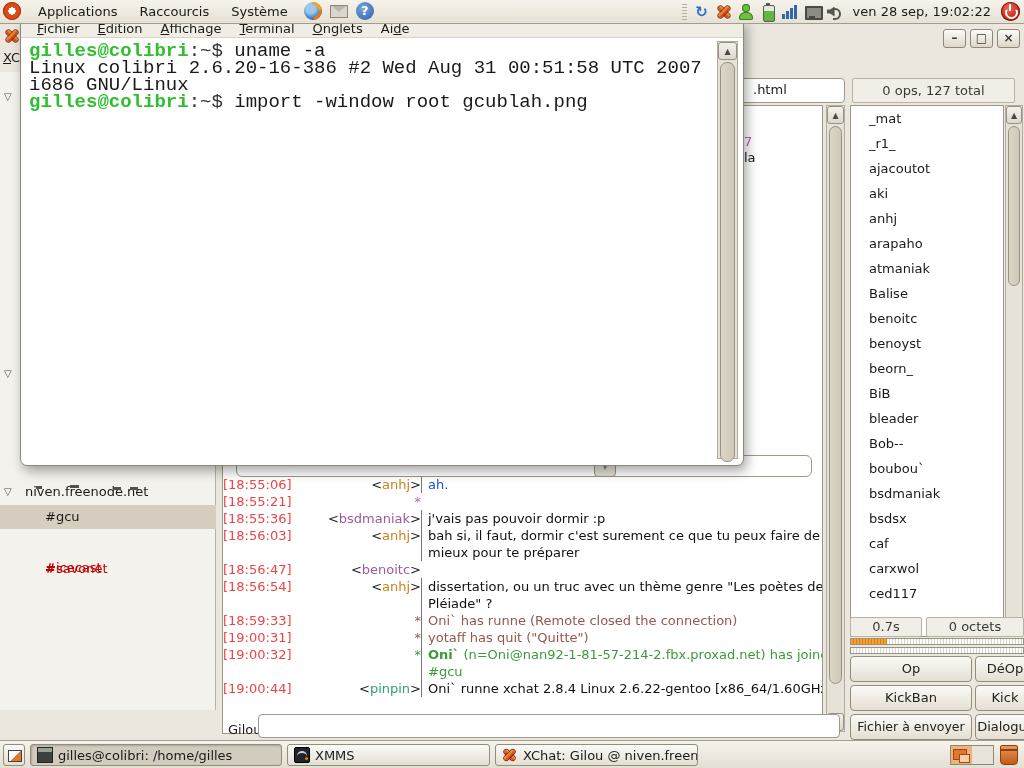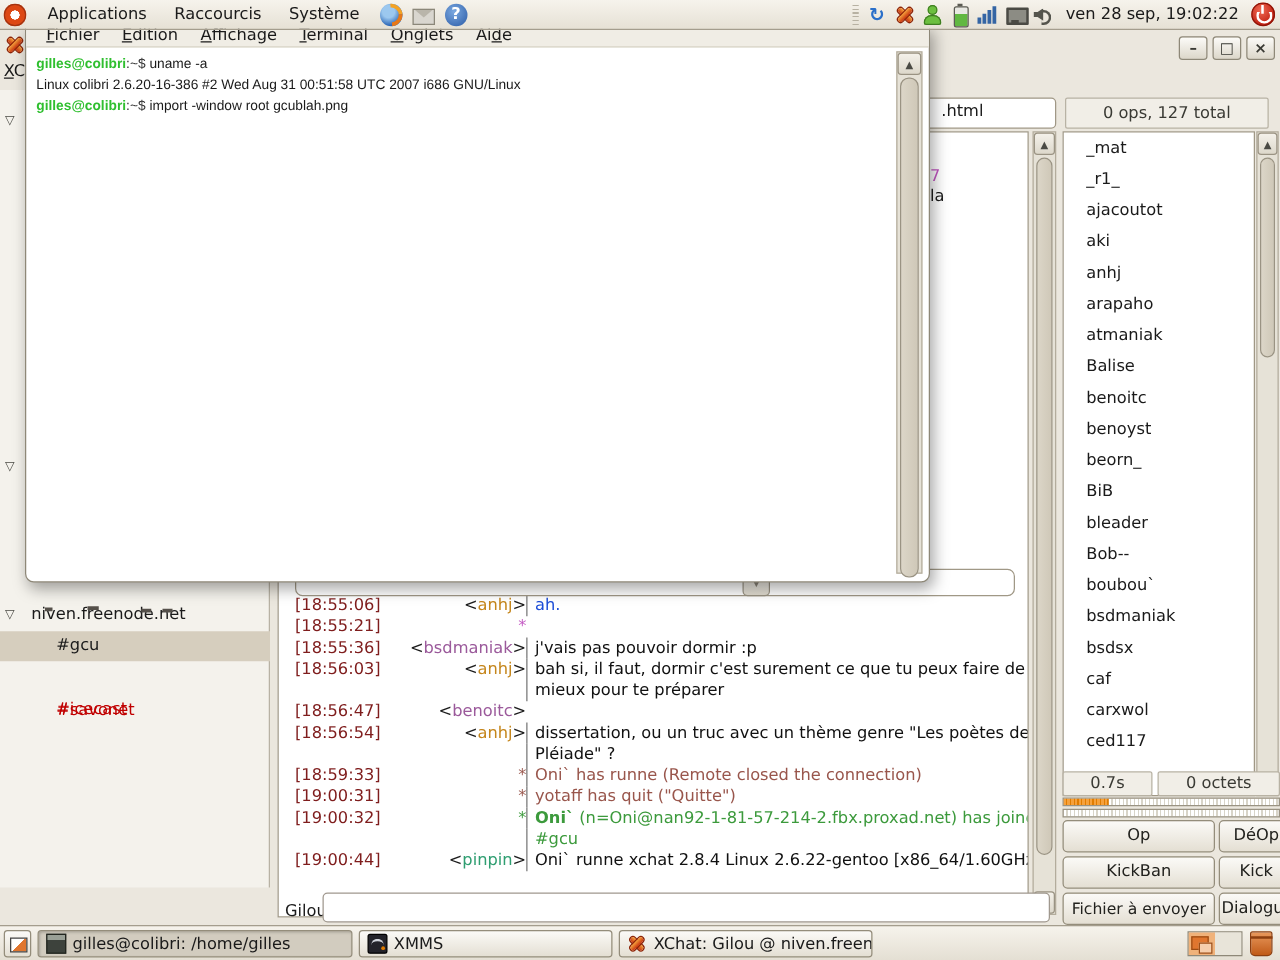--- a/index.html
+++ b/index.html
@@ -4,21 +4,21 @@
 <style>
   * { margin:0; padding:0; box-sizing:border-box; }
   body { background:#555; font-family:"DejaVu Sans", sans-serif; }
   .screen { position:relative; width:1024px; height:768px; overflow:hidden;
             background:#ebe7de; font-size:13px; color:#1a1a1a; }
 
   
   .top-panel { position:absolute; left:0; top:0; width:1024px; height:24px; z-index:100;
     background:linear-gradient(#f6f3ec,#e6e1d5); border-bottom:1px solid #a49d8d;
     display:flex; align-items:center; }
-  .panel-left { display:flex; align-items:center; gap:2px; }
+  .panel-left { display:flex; align-items:flex-start; gap:2px; }
   .menu-item { padding:2px 11px; cursor:default; }
   .ubuntu-logo { width:18px; height:18px; margin:0 4px 0 3px; border-radius:50%;
     background:radial-gradient(circle at 50% 50%, #fff 0 28%, #dd4814 30% 100%);
     box-shadow:inset 0 0 0 1px #a33310; }
   .launcher { width:18px; height:18px; margin:0 3px; position:relative; }
   .ff-icon { border-radius:50%; background:radial-gradient(circle at 38% 35%, #9cc8ef 0 30%, #2a65b5 70%); }
   .ff-icon::after { content:""; position:absolute; inset:0; border-radius:50%;
     border:3px solid transparent; border-right-color:#e77817; border-top-color:#f4a223; transform:rotate(40deg); }
   .mail-icon { height:13px; margin-top:3px; background:#d9d6cf; border:1px solid #8b8779; position:relative; }
   .mail-icon::after { content:""; position:absolute; left:1px; top:0; border-left:7px solid transparent;
@@ -85,21 +85,21 @@
   .row-0 { top:13px; } .row-1 { top:290px; } .row-2 { top:408px; }
   .row-3 { top:433px; } .row-4 { top:484px; } .row-5 { top:485px; }
   .tree-frag i { position:absolute; background:#55504a; height:3px; }
 
   
   .chatbox { position:absolute; left:222px; top:81px; width:601px; height:629px;
     background:#fff; border:1px solid #a09886; }
   .chat-frag { position:absolute; left:521px; white-space:nowrap; }
   .messages { position:absolute; left:0; top:370px; width:100%; }
   .mrow { display:flex; height:17px; line-height:17px; white-space:nowrap; font-size:13px; }
-  .mtime { width:70px; padding-left:13px; color:#7f1d1d; flex:none; }
+  .mtime { width:70px; padding-left:0; color:#ef4444; flex:none; }
   .mnick { width:128px; text-align:right; flex:none; }
   .mtext { border-left:1px solid #777; padding-left:6px; flex:1; overflow:hidden; }
   .combo-strip { position:absolute; left:236px; top:431px; width:576px; height:22px;
     background:#fff; border:1px solid #a09886; border-radius:6px; }
   .combo-arrow { position:absolute; left:594px; top:432px; width:22px; height:21px;
     border:1px solid #9a9383; border-radius:4px; background:linear-gradient(#fbfaf7,#e0dbcf);
     text-align:center; line-height:19px; font-size:8px; color:#8a8478; }
 
   
   .sb { position:absolute; background:#e6e2d7; border:1px solid #b3ac9c; }
@@ -133,21 +133,21 @@
     background:#fff; border:1px solid #a0988e; border-radius:4px; padding:2px 6px; font-size:13px; }
 
   
   .terminal { position:absolute; left:20px; top:20px; width:724px; height:446px; z-index:50;
     background:#fff; border:1px solid #8e8878; border-radius:0 0 7px 7px;
     box-shadow:3px 5px 12px rgba(0,0,0,.35); }
   .term-menubar { height:17px; background:#f0ede5; display:flex; gap:2px; padding-left:8px;
     border-bottom:1px solid #d8d3c6; }
   .term-menubar .menu-item { padding:0 8px; line-height:16px; }
   .term-menubar u { text-decoration:underline; }
-  .term-text { padding:5px 8px; font-family:Liberation Sans, sans-serif; font-size:11px; line-height:17px; }
+  .term-text { padding:5px 8px; font-family:Liberation Mono, monospace; font-size:19px; line-height:17px; }
   .tprompt { color:#2fbf2f; font-weight:bold; }
   .tsep { color:#333; }
 
   
   .taskbar { position:absolute; left:0; top:740px; width:1024px; height:28px; z-index:100;
     background:linear-gradient(#f6f3ec,#e4dfd3); border-top:1px solid #a49d8d; }
   .desk-btn { position:absolute; left:3px; top:3px; width:22px; height:22px; border:1px solid #948d7b;
     border-radius:3px; background:linear-gradient(#fbfaf7,#e4dfd3); }
   .desk-btn::before { content:""; position:absolute; left:4px; top:5px; width:12px; height:10px;
     border:1px solid #444; background:linear-gradient(135deg,#fff 0 50%, #e0762f 50%); }

